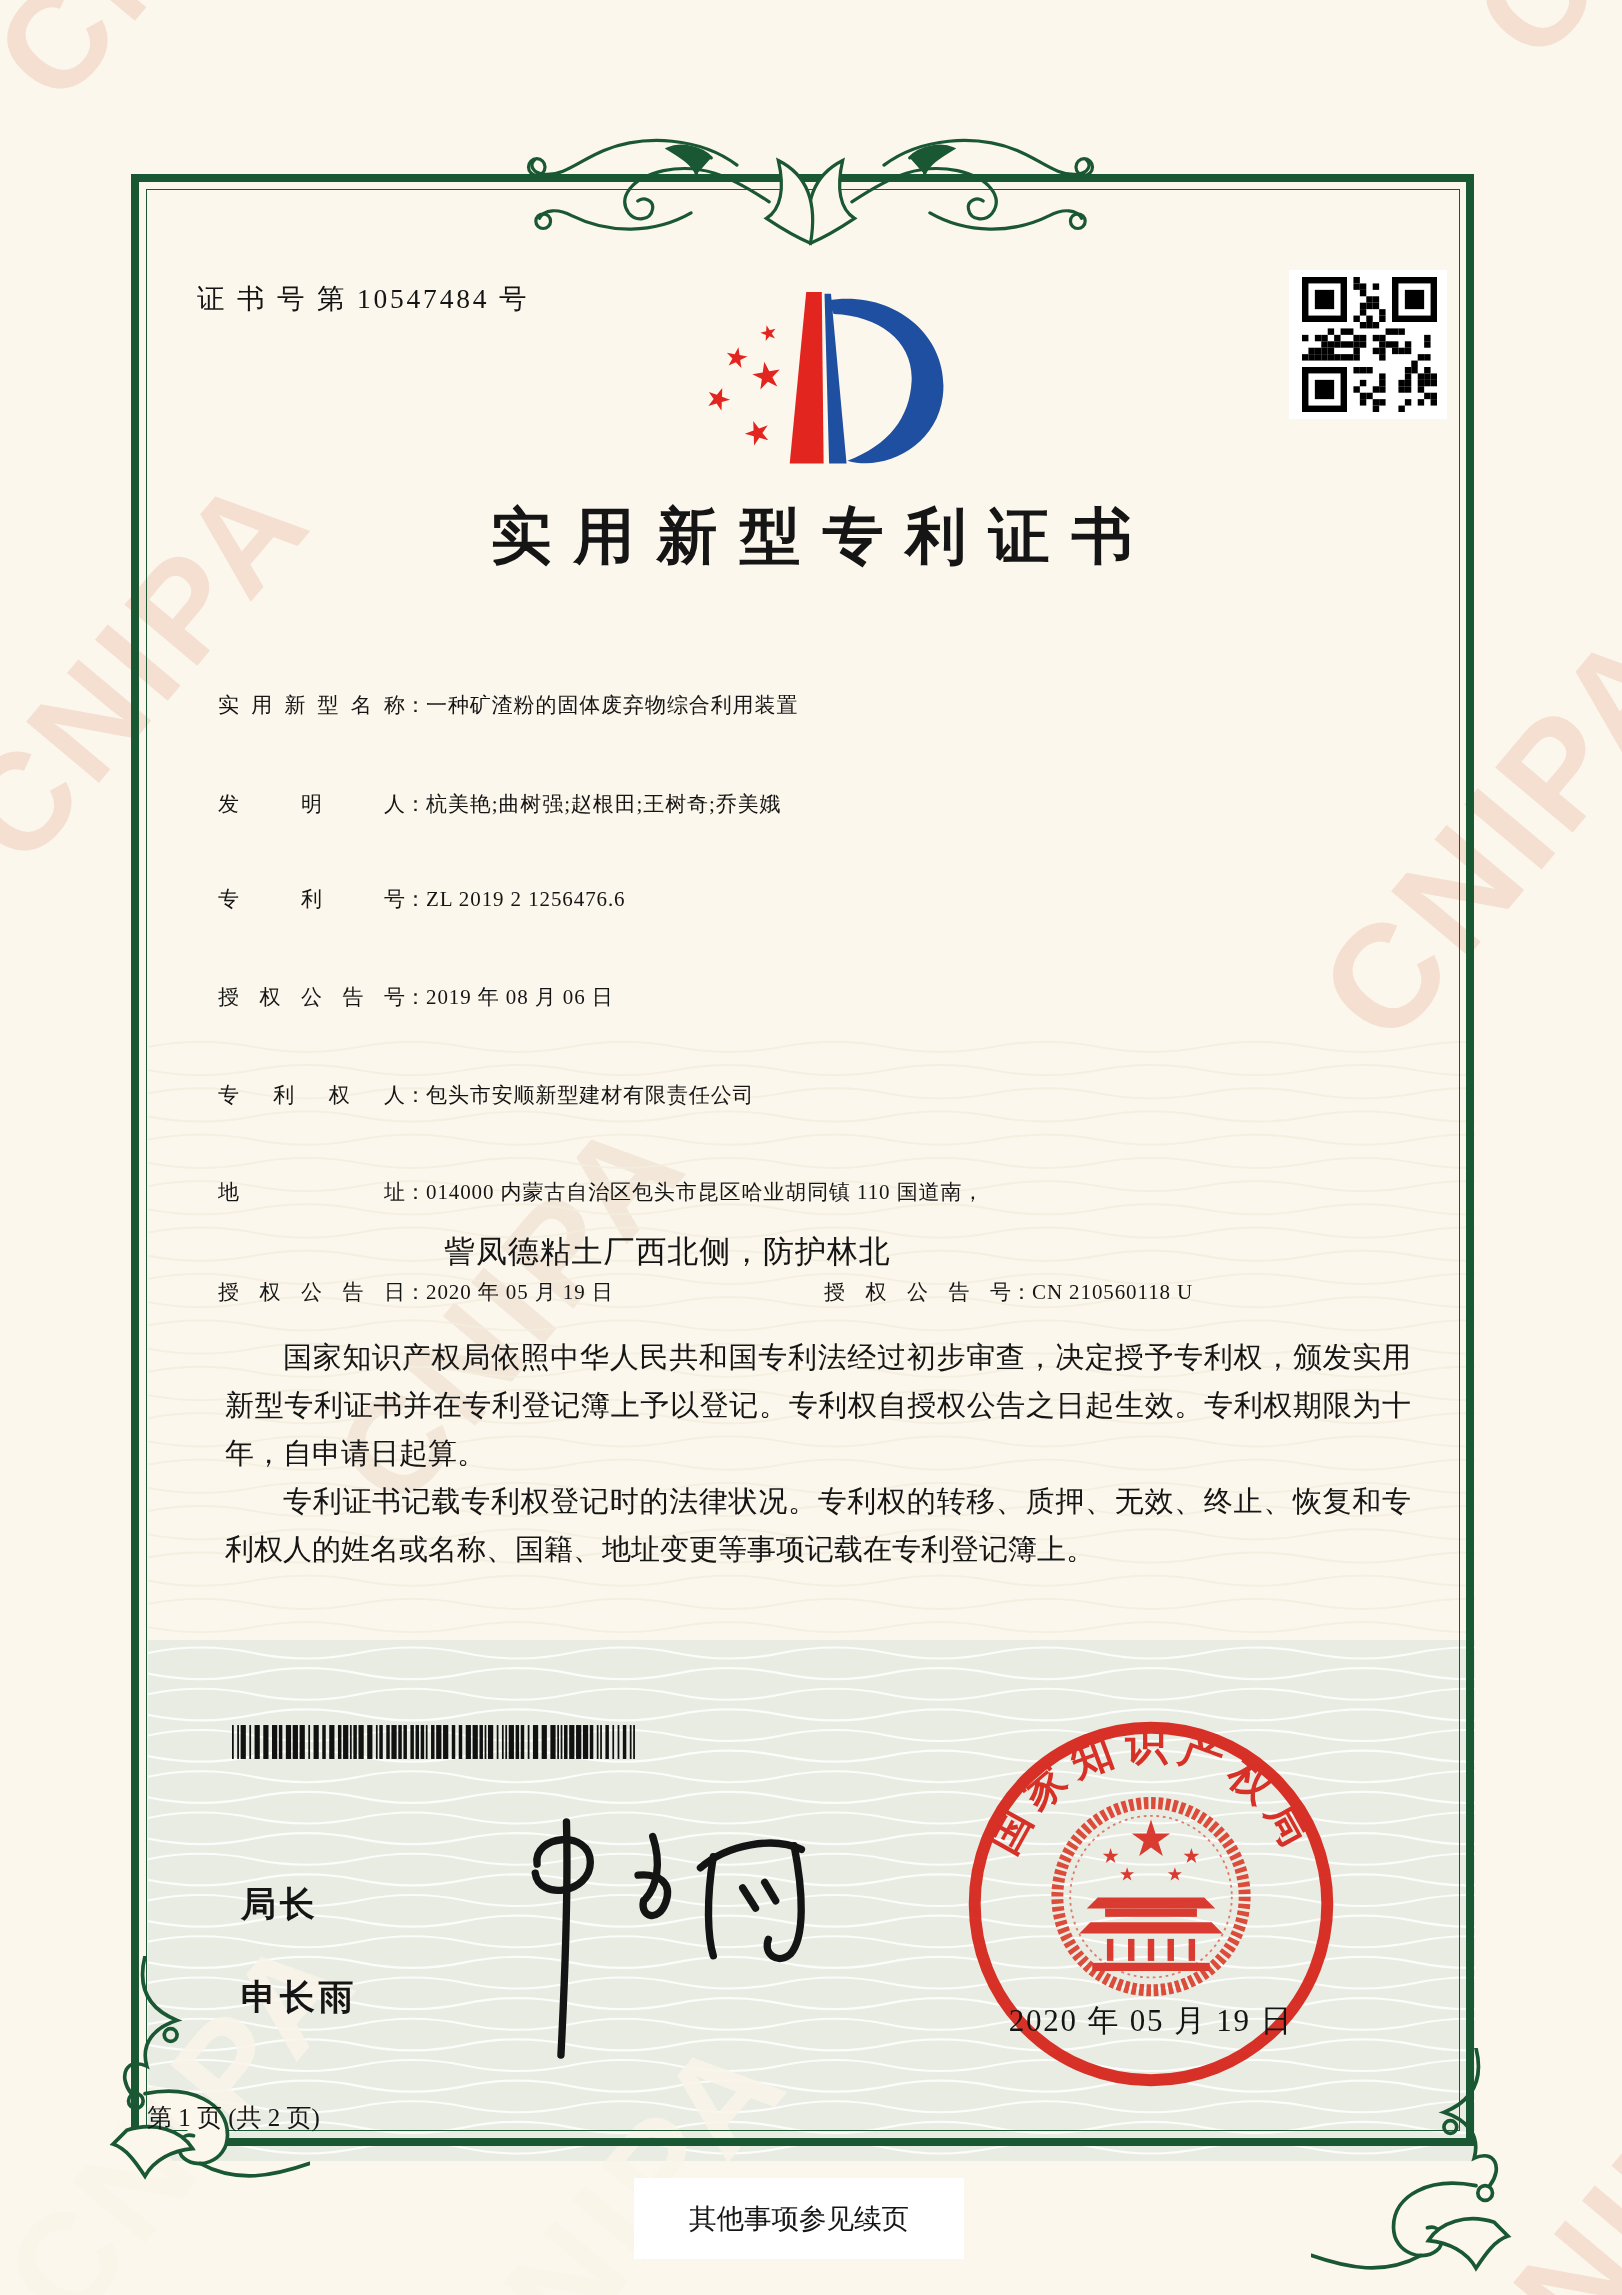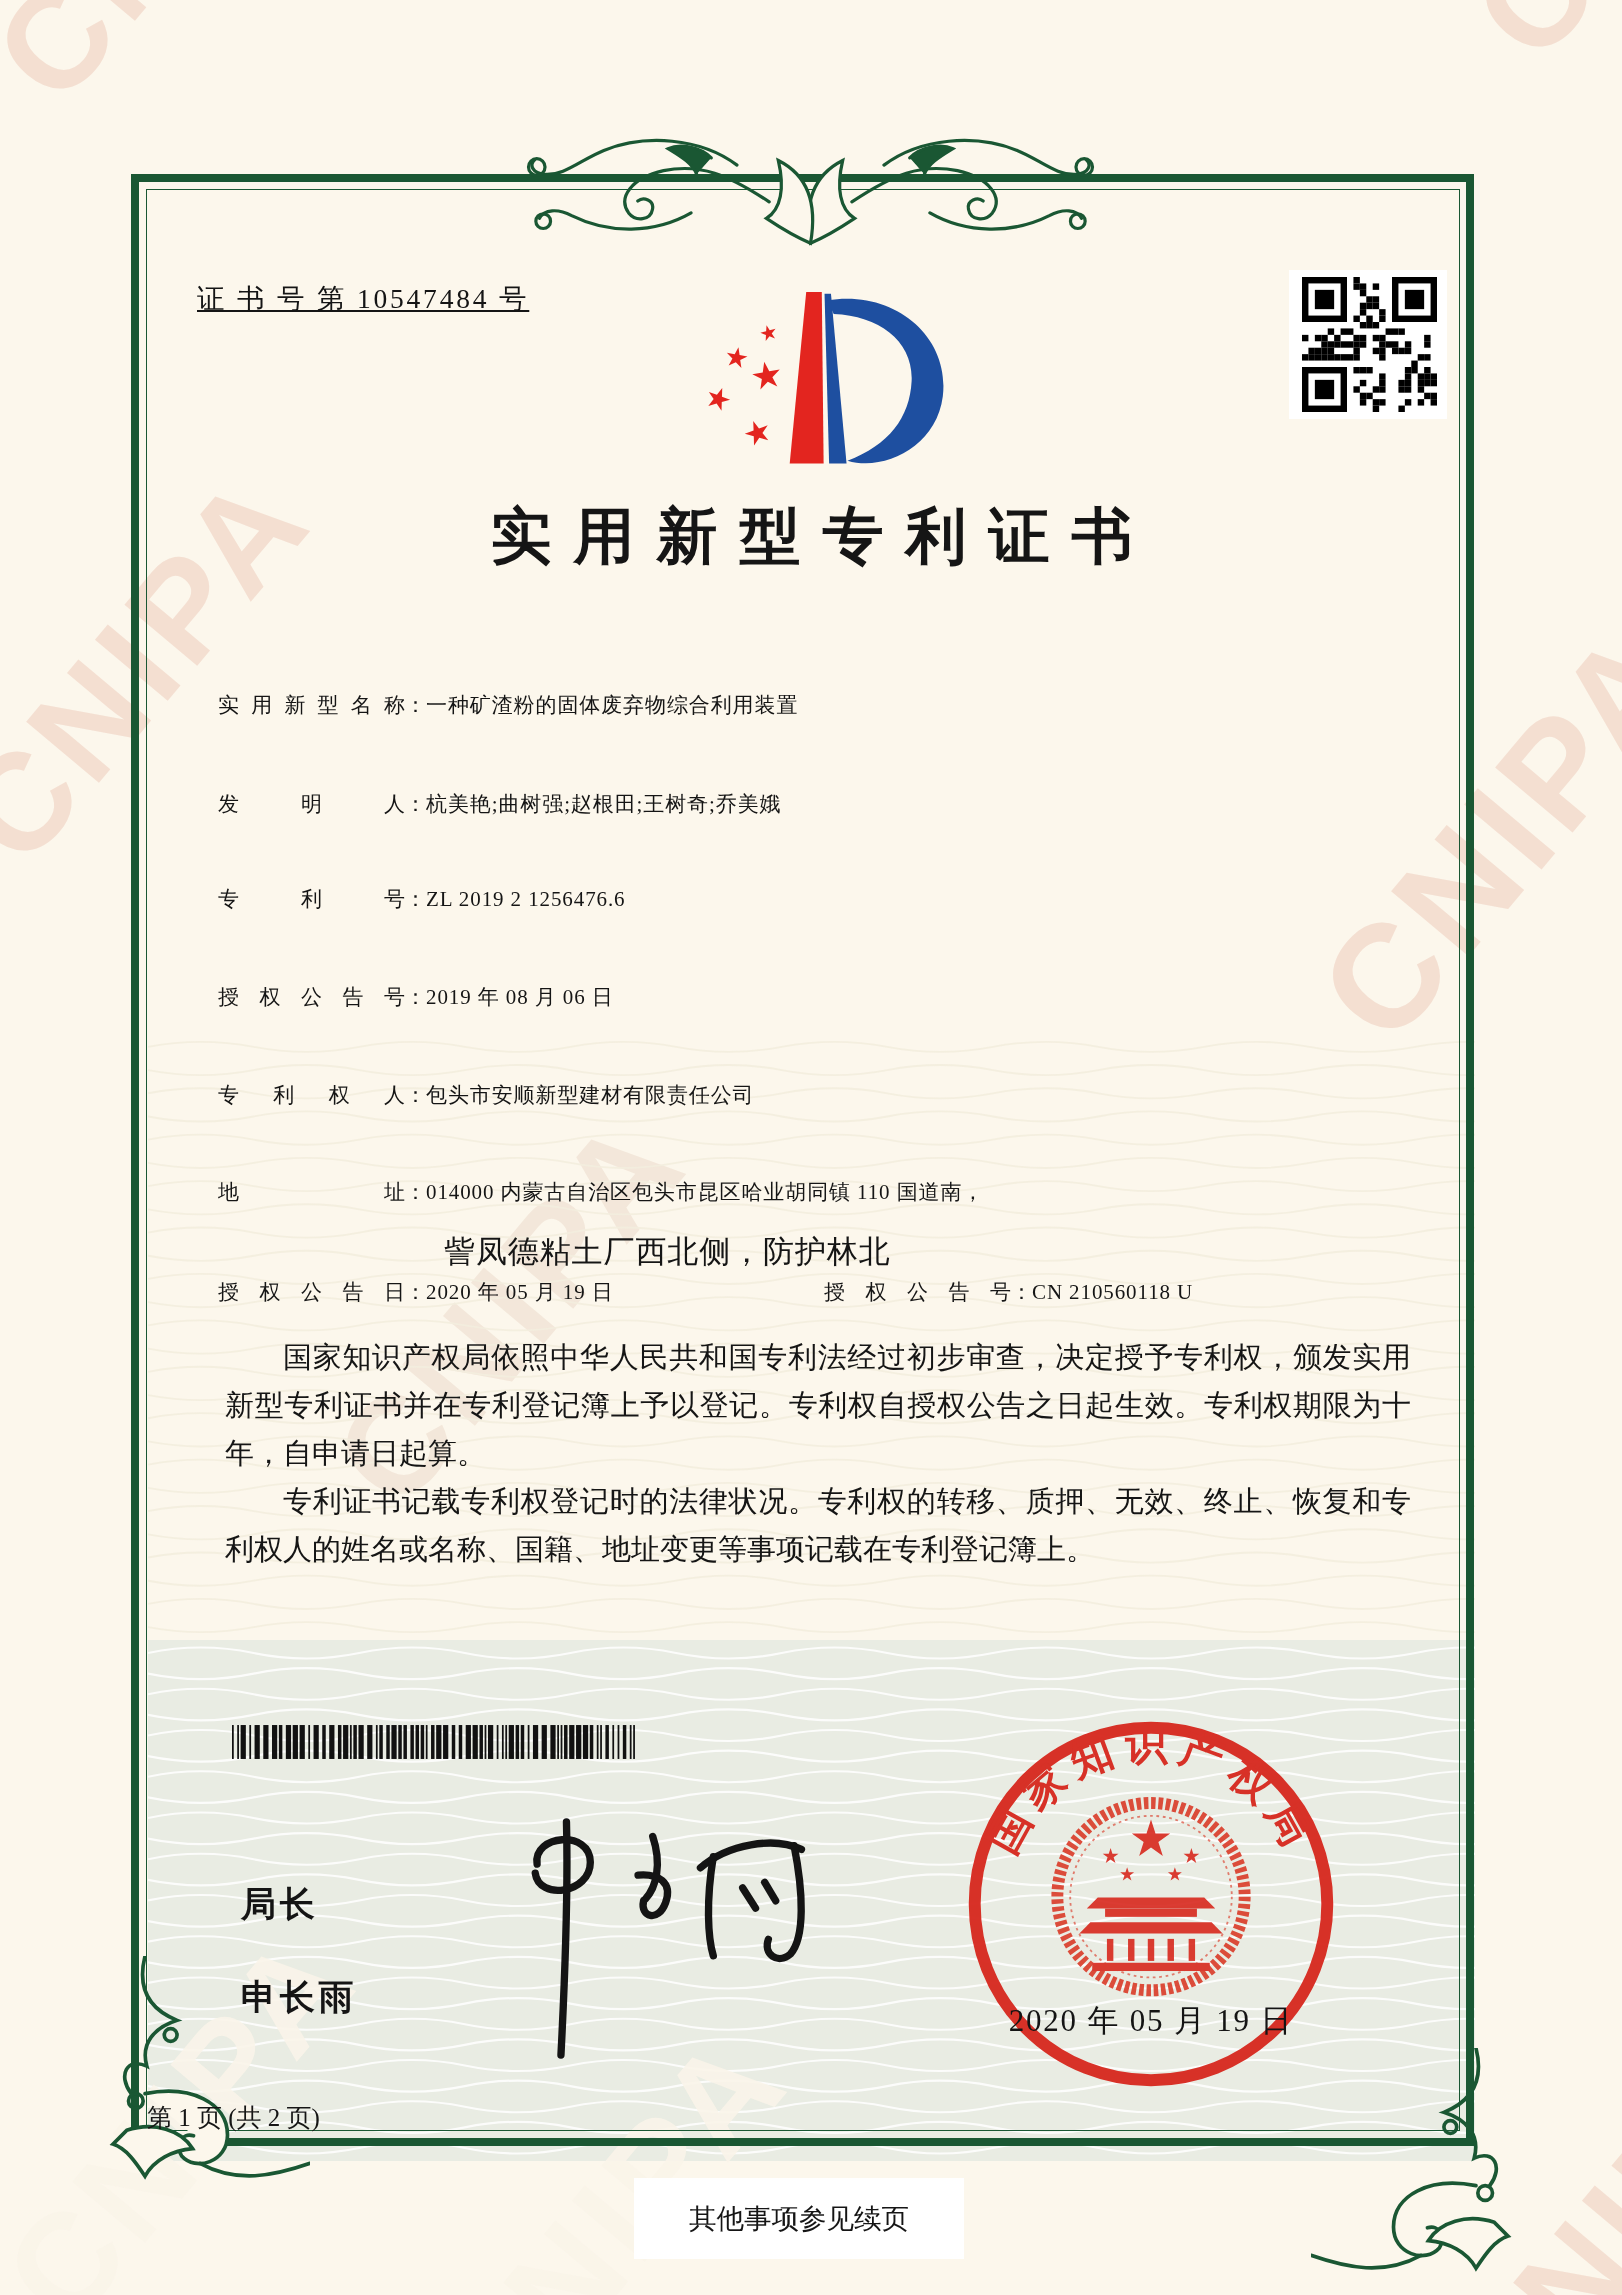--- a/index.html
+++ b/index.html
@@ -13,21 +13,21 @@
   .wm-faint{color:rgba(213,176,156,0.22);}
   
   .frame-outer{position:absolute;left:131px;top:174px;width:1343px;height:1972px;
       border:8.3px solid #1a5733;box-sizing:border-box;}
   .frame-inner{position:absolute;left:146px;top:189px;width:1314px;height:1942px;
       border:1.8px solid #1a5733;box-sizing:border-box;}
   .band{position:absolute;left:148px;width:1327px;}
   .band-lower{top:1640px;height:521px;background:#e9ece3;}
   .band-upper{top:1034px;height:606px;}
   .abs{position:absolute;}
-  .cert-no{left:197px;top:281px;font-size:27.5px;letter-spacing:2.8px;text-decoration:underline;}
+  .cert-no{left:197px;top:281px;font-size:27.5px;letter-spacing:2.8px;}
   .title{left:0;width:1623px;top:496px;text-align:center;font-size:61px;font-weight:bold;
          letter-spacing:22px;text-indent:22px;}
   .row{position:absolute;left:218px;font-size:21px;white-space:nowrap;}
   .flabel{display:inline-block;width:187px;text-align:justify;text-align-last:justify;}
   .fval{letter-spacing:0.9px;}
   .addr2{position:absolute;left:444px;top:1231px;font-size:31px;letter-spacing:0.9px;}
   .pair2{position:absolute;left:606px;top:0;}
   .body-text{position:absolute;left:225px;top:1333px;width:1186px;font-size:29px;line-height:48px;
          text-align:justify;}
   .body-text p{margin:0;text-indent:2em;}

